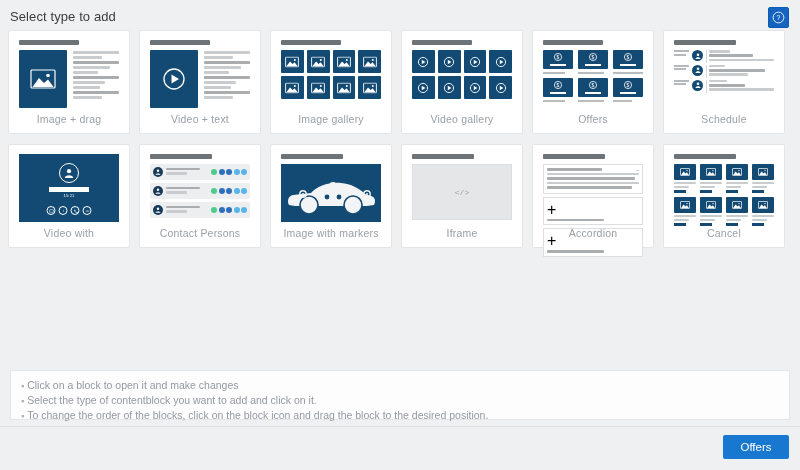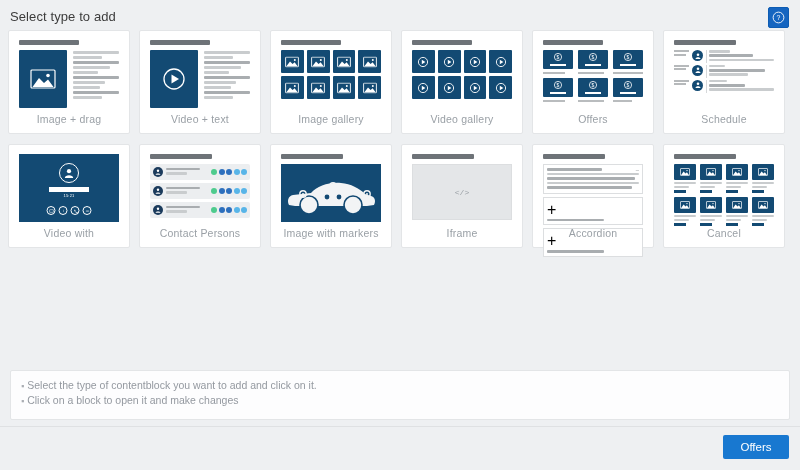--- a/index.html
+++ b/index.html
@@ -781,21 +781,22 @@
               <div class="btn"></div>
             </div>
         </div>
       </div>
       <div class="tlabel">Cancel</div>
     </div>
 
   </div>
 
   <div class="hints">
+    <div class="hint"><b>▪</b><span>Click on a block to open it and make changes</span></div>
     <div class="hint"><b>▪</b><span>Select the type of contentblock you want to add and click on it.</span></div>
-    <div class="hint"><b>▪</b><span>Click on a block to open it and make changes</span></div>
+    <div class="hint"><b>▪</b><span>To change the order of the blocks, click on the block icon and drag the block to the desired position.</span></div>
   </div>
 
   <div class="footer">
     <button class="cancel-btn">Offers</button>
   </div>
 
 </div>
 
 </body></html>

